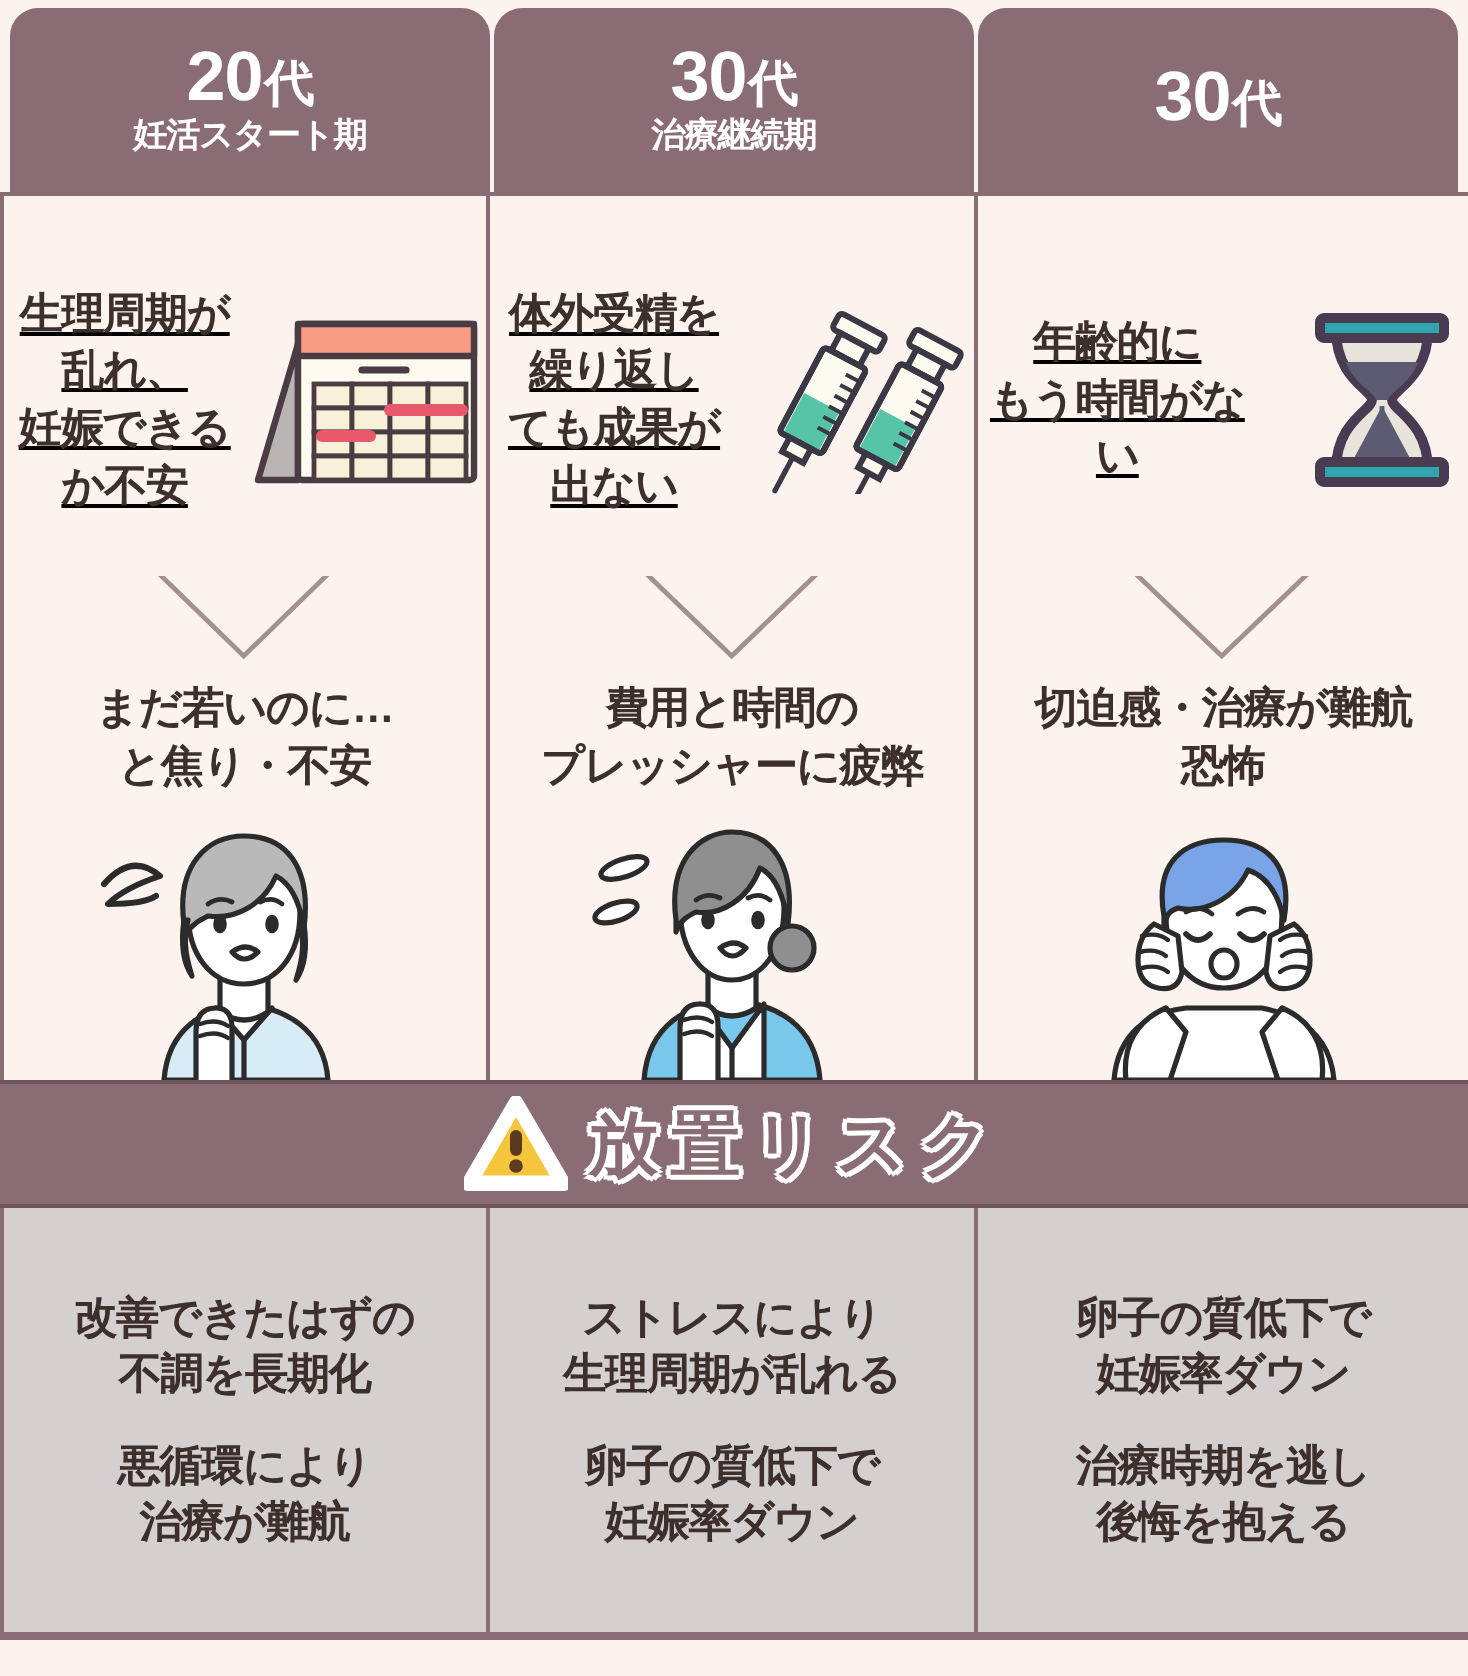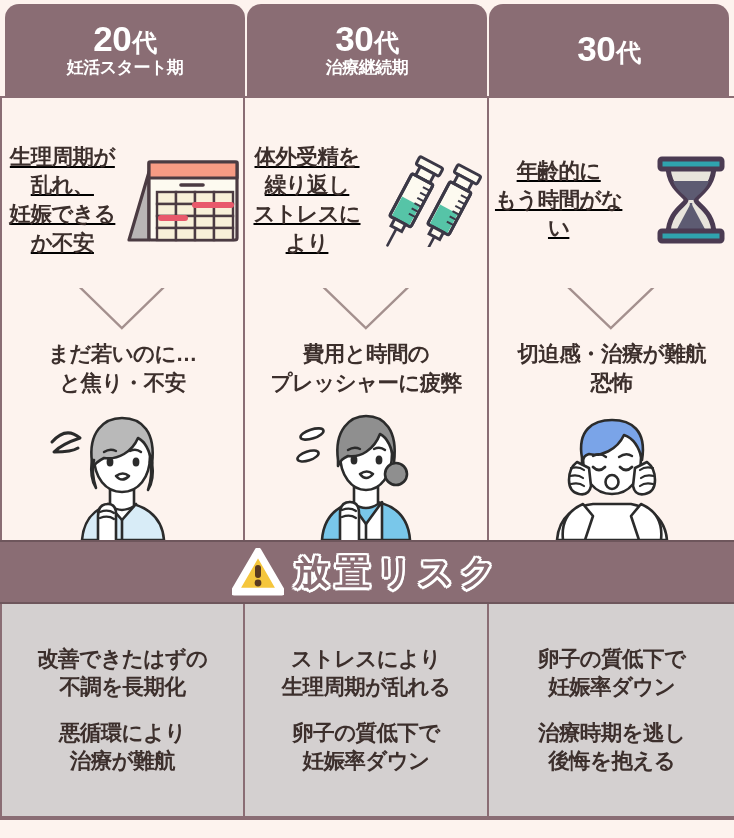--- a/index.html
+++ b/index.html
@@ -183,21 +183,21 @@
               <rect x="91" y="74" width="19" height="12"></rect>
           </g>
           <line x1="72" y1="51" x2="108" y2="51" stroke="#e8596b" stroke-width="6" stroke-linecap="round"></line>
           <line x1="38" y1="64" x2="62" y2="64" stroke="#e8596b" stroke-width="6" stroke-linecap="round"></line>
         </svg>
       </div>
     </div>
 
     <div class="problem-cell">
       <div class="problem-text">体外受精を繰り返し
-ストレスにより</div>
+ても成果が出ない</div>
       <div class="icon-wrap">
 
         <svg width="118" height="94" viewBox="0 0 118 94">
           <g transform="rotate(28 42 46)">
             <rect x="30" y="4" width="26" height="9" rx="2" fill="#fdfaf0" stroke="#3b3846" stroke-width="3"></rect>
             <rect x="35" y="13" width="16" height="10" fill="#fdfaf0" stroke="#3b3846" stroke-width="3"></rect>
             <rect x="31" y="23" width="24" height="48" rx="2" fill="#fdfaf0" stroke="#3b3846" stroke-width="3"></rect>
             <rect x="33" y="48" width="20" height="23" fill="#56c4a7"></rect>
             <rect x="31" y="23" width="24" height="48" rx="2" fill="none" stroke="#3b3846" stroke-width="3"></rect>
             <g stroke="#3b3846" stroke-width="2">

